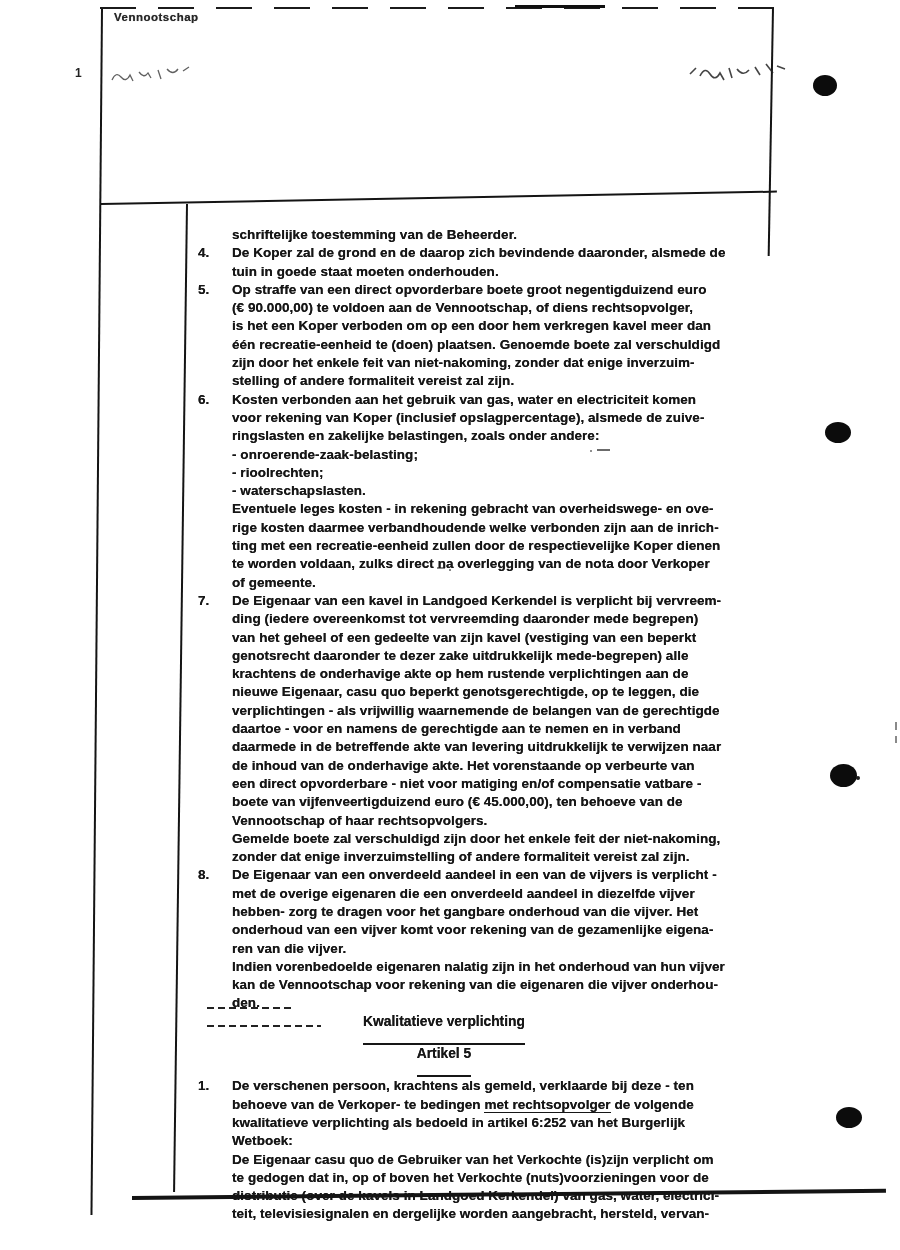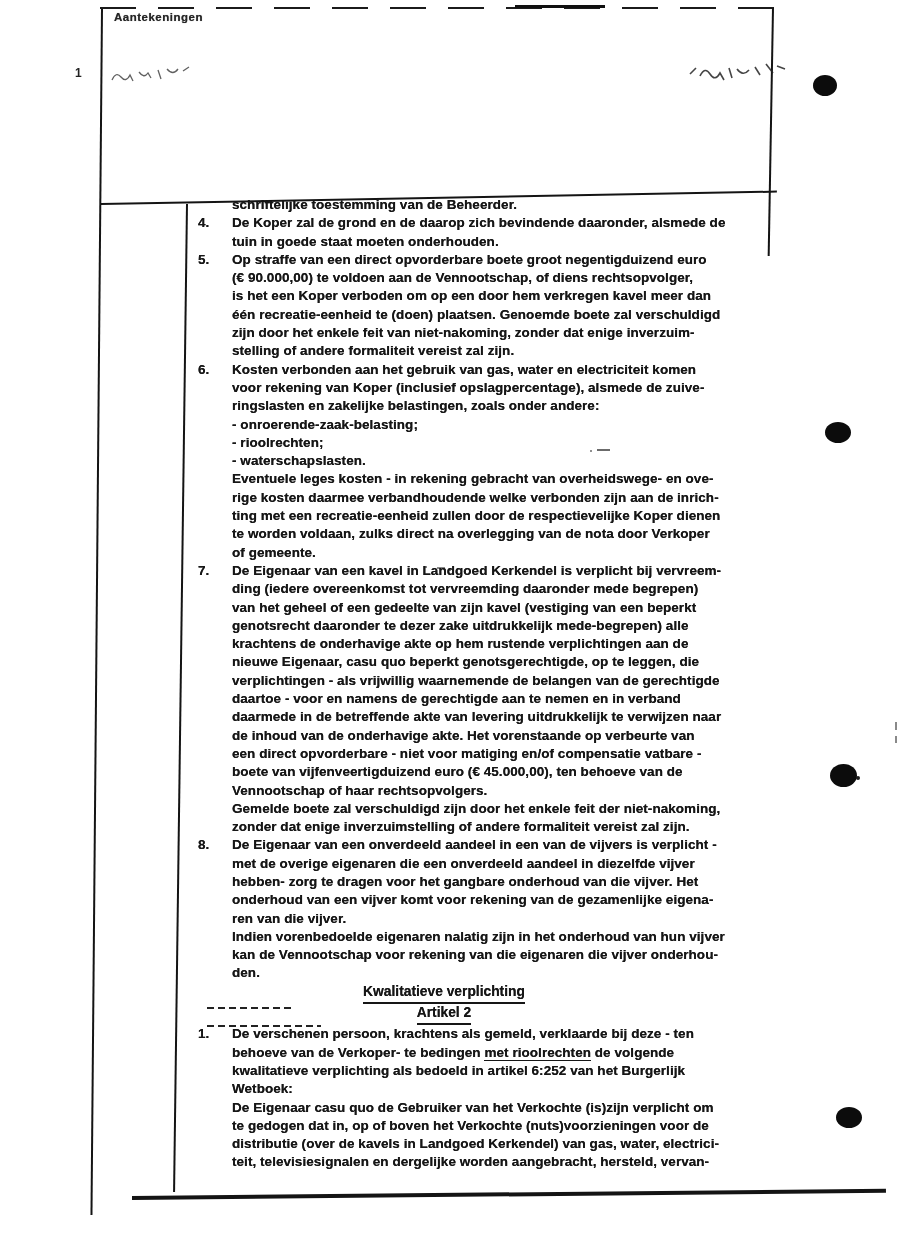--- a/index.html
+++ b/index.html
@@ -2,29 +2,29 @@
 <html><head>
 <meta charset="utf-8">
 <style>
   html,body{margin:0;padding:0;background:#e8e8e8;}
   .page{
     position:relative;width:900px;height:1250px;background:#ffffff;
     overflow:hidden;font-family:"Liberation Sans",sans-serif;color:#161616;
   }
   
   .content{
-    position:absolute;left:198px;top:196px;width:600px;
+    position:absolute;left:198px;top:226px;width:600px;
     text-shadow:0 0 0.6px rgba(15,15,15,0.85);
   }
   .row{display:flex;}
   .num{flex:0 0 34px;width:34px;font-weight:700;font-size:13.5px;line-height:18.3px;}
   .txt{flex:1;white-space:pre-line;font-weight:700;font-size:13.5px;line-height:18.3px;letter-spacing:0.05px;}
   .hrow{width:566px;margin-left:34px;text-align:center;padding-right:170px;box-sizing:border-box;
         font-weight:700;font-size:13.8px;line-height:18.3px;}
-  .hline{display:inline-block;border-bottom:2px solid #161616;padding-bottom:1px;margin-left:28px;}
+  .hline{display:inline-block;border-bottom:2px solid #161616;padding-bottom:12px;margin-left:28px;}
   .ul{border-bottom:1.8px solid #161616;}
   
   .vline,.hl{position:absolute;background:#141414;}
   .rule-left{left:101px;top:9px;width:2.4px;height:1206px;transform:rotate(0.5deg);transform-origin:top left;}
   .rule-inner{left:186px;top:204px;width:2.2px;height:988px;transform:rotate(0.75deg);transform-origin:top left;}
   .box-right{left:772px;top:8px;width:2px;height:248px;transform:rotate(1deg);transform-origin:top left;}
   .box-top{
     left:100px;top:7px;width:676px;height:2px;background:none;
     background-image:repeating-linear-gradient(90deg,#1b1b1b 0 36px,transparent 36px 58px);
   }
@@ -60,21 +60,21 @@
 </style>
 </head>
 <body>
 
 <div class="page">
 
   <div class="hl box-top"></div>
   <div class="hl box-top2"></div>
   <div class="vline box-right"></div>
   <div class="hl box-bottom"></div>
-  <div class="notes-label">Aantekeningen</div>
+  <div class="notes-label">Vennootschap</div>
 
   <div class="vline rule-left"></div>
   <div class="vline rule-inner"></div>
   <div class="hl page-bottom"></div>
 
   <div class="margin-one">1</div>
   <svg class="squiggle" style="left:106px;top:58px;" width="95" height="34" viewBox="0 0 95 34">
     <path d="M6 22 q4 -9 9 -3 t9 -2 l3 6 m6 -9 q5 7 9 1 l3 5 m7 -8 l3 9 m6 -10 q6 7 11 0 m5 2 l6 -4" fill="none" stroke="#383838" stroke-width="1.3" opacity="0.8"></path>
   </svg>
   <svg class="squiggle" style="left:686px;top:54px;" width="108" height="36" viewBox="0 0 108 36">
@@ -161,26 +161,26 @@
 met de overige eigenaren die een onverdeeld aandeel in diezelfde vijver
 hebben- zorg te dragen voor het gangbare onderhoud van die vijver. Het
 onderhoud van een vijver komt voor rekening van de gezamenlijke eigena-
 ren van die vijver.
 Indien vorenbedoelde eigenaren nalatig zijn in het onderhoud van hun vijver
 kan de Vennootschap voor rekening van die eigenaren die vijver onderhou-
 den.</div>
     </div>
 
     <div class="hrow"><span class="hline">Kwalitatieve verplichting</span></div>
-    <div class="hrow"><span class="hline">Artikel 2</span></div>
+    <div class="hrow"><span class="hline">Artikel 5</span></div>
 
     <div class="row">
       <div class="num">1.</div>
       <div class="txt"><span>De verschenen persoon, krachtens als gemeld, verklaarde bij deze - ten
-behoeve van de Verkoper- te bedingen </span><span class="ul">met rioolrechten</span><span> de volgende
+behoeve van de Verkoper- te bedingen </span><span class="ul">met rechtsopvolger</span><span> de volgende
 kwalitatieve verplichting als bedoeld in artikel 6:252 van het Burgerlijk
 Wetboek:
 De Eigenaar casu quo de Gebruiker van het Verkochte (is)zijn verplicht om
 te gedogen dat in, op of boven het Verkochte (nuts)voorzieningen voor de
 distributie (over de kavels in Landgoed Kerkendel) van gas, water, electrici-
 teit, televisiesignalen en dergelijke worden aangebracht, hersteld, vervan-</span></div>
     </div>
 
   </div>
 </div>

